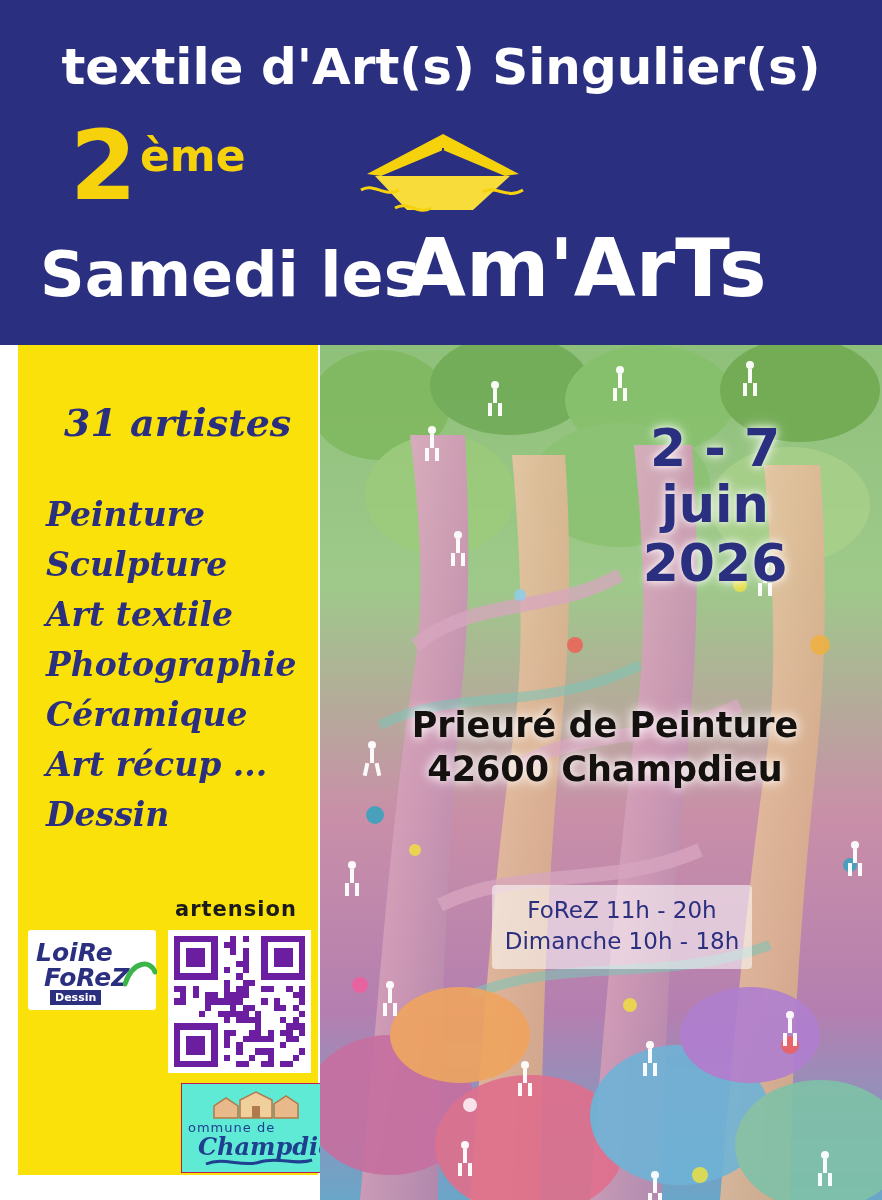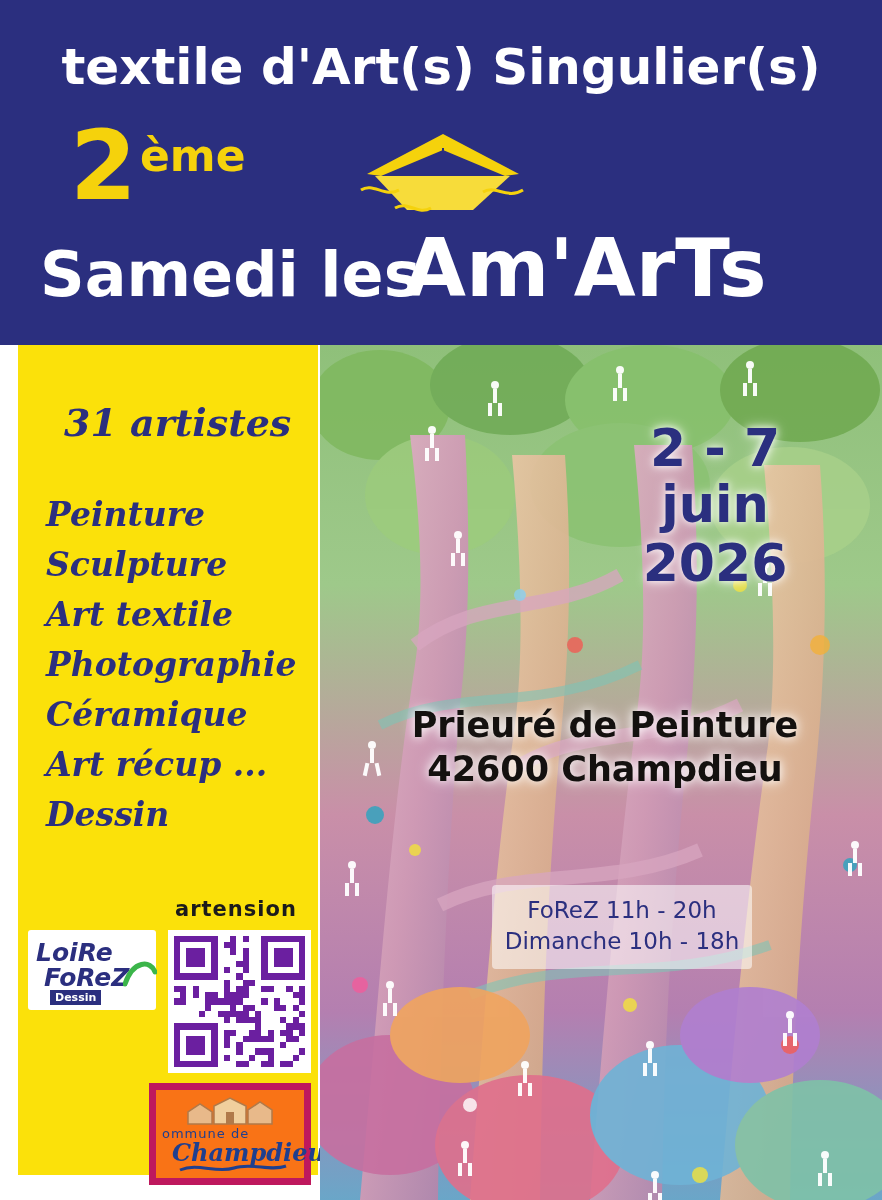--- a/index.html
+++ b/index.html
@@ -239,26 +239,26 @@
   .vil-house {
     position: absolute;
     left: 14px;
     top: 14px;
     width: 28px;
     height: 26px;
   }
 
   .logo-commune {
     position: absolute;
-    left: 131px;
+    left: 163px;
     top: 738px;
     width: 148px;
     height: 88px;
-    background: #f97316;
-    border: 7px solid #be185d;
+    background: #5eead4;
+    border: 1px solid #be185d;
   }
   .com-roof {
     position: absolute;
     left: 28px;
     top: 6px;
     width: 92px;
     height: 30px;
   }
   .com-text1 {
     position: absolute;

